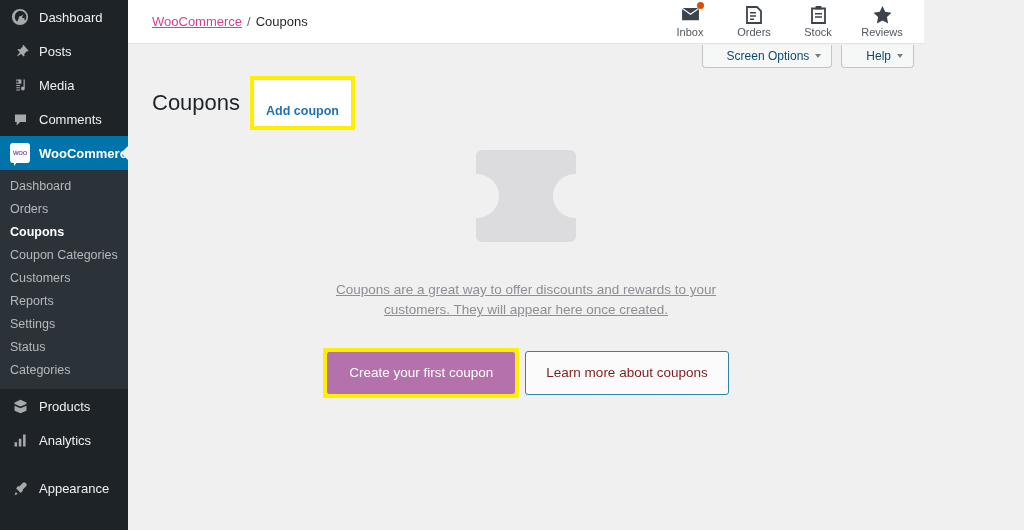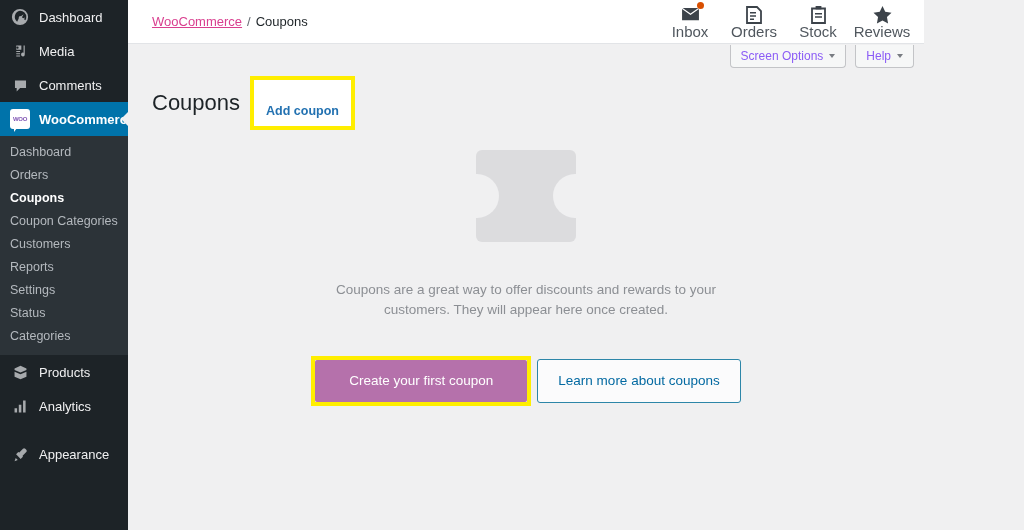--- a/index.html
+++ b/index.html
@@ -110,43 +110,43 @@
     height: 44px;
     display: flex;
     flex-direction: column;
     align-items: center;
     justify-content: center;
     gap: 2px;
     position: relative;
   }
   .activity-item .glyph { position: relative; height: 19px; display:flex; align-items:center; }
   .activity-item .glyph svg { display: block; fill: #3c434a; }
-  .activity-item .lbl { font-size: 15px; color: #50575e; line-height: 12px; }
+  .activity-item .lbl { font-size: 11px; color: #50575e; line-height: 12px; }
   .notif-dot {
     position: absolute;
     top: -3px; right: -4px;
     width: 7px; height: 7px;
     background: #d94f00;
     border-radius: 50%;
   }
 
   
   .so-row {
     position: absolute;
     top: 45px; right: 10px;
     display: flex; gap: 9px;
   }
   .so-btn {
     background: #f6f7f7;
     border: 1px solid #c3c4c7;
     border-top: none;
     border-radius: 0 0 4px 4px;
     font-size: 12px;
-    color: #8b5cf6;
-    padding: 4px 10px 5px 10px;
+    color: #0c4a6e;
+    padding: 4px 10px 5px 24px;
     display: flex; align-items: center; gap: 6px;
     line-height: 14px;
     height: 23px;
   }
   .caret {
     width: 0; height: 0;
     border-style: solid;
     border-width: 4px 3.5px 0 3.5px;
     border-color: #787c82 transparent transparent transparent;
   }
@@ -206,41 +206,42 @@
   }
   .ticket::before { left: -1px; border-radius: 0 24px 24px 0; }
   .ticket::after  { right: -1px; border-radius: 24px 0 0 24px; }
 
   .empty-text {
     max-width: 390px;
     text-align: center;
     font-size: 13.5px;
     line-height: 20px;
     color: #8c8f94;
-    margin-bottom: 36px;
+    margin-bottom: 28px;
+    text-decoration: underline;
   }
   .empty-actions { display: flex; align-items: center; gap: 0px; }
   .hl-yellow-btn {
     border: 4px solid #ffee00;
     display: inline-flex;
     margin-right: 6px;
   }
   .btn-primary {
     background: #b571ab;
     color: #fff;
     border: none;
     font-size: 13.5px;
-    padding: 12px 34px;
+    padding: 12px 22px;
     line-height: 18px;
     border-radius: 2px;
     white-space: nowrap;
   }
   .btn-secondary {
     background: #fbfbfc;
-    color: #0369a1;
+    color: #7f1d1d;
     border: 1px solid #2d86a8;
     border-radius: 3px;
     font-size: 13.5px;
     padding: 12px 20px;
     line-height: 18px;
     white-space: nowrap;
   }
 </style>
 </head>
 <body>
@@ -251,20 +252,28 @@
 
     <div class="menu-item">
       <span class="ic">
         <svg width="18" height="18" viewBox="0 0 20 20">
             <path d="M10 1a9 9 0 100 18 9 9 0 000-18zm0 2a7 7 0 017 7 7 7 0 01-1 3.5l-1.5-1 1-2-2 1-1.3-1.3L14 7l-3 2.2-.5-.2a2 2 0 00-2 2l.1.6-1.8 3.7A7 7 0 0110 3z"></path>
           </svg>
       </span>
       <span>Dashboard</span>
     </div>
 
+    <div class="menu-item">
+      <span class="ic">
+        <svg width="17" height="17" viewBox="0 0 20 20">
+            <path d="M13.3 2.2l-1 1 .6.6-3.6 3.7-2-.5-1 1 3 3-3.4 4.2.5.5L10.8 13l3 3 1-1-.5-2 3.6-3.6.6.6 1-1-6.2-6.8z"></path>
+          </svg>
+      </span>
+      <span>Posts</span>
+    </div>
 
     <div class="menu-item">
       <span class="ic">
         <svg width="17" height="17" viewBox="0 0 20 20">
             <path d="M5 3h6v5H5zM6.5 4.2a1.3 1.3 0 100 2.6 1.3 1.3 0 000-2.6zM13 3h2v10.5a2.2 2.2 0 11-1.4-2V3zM5 9.5h4.5v1.2H5zm0 2.6h4.5v1.2H5zm0 2.6h4.5v1.2H5z"></path>
           </svg>
       </span>
       <span>Media</span>
     </div>
 

